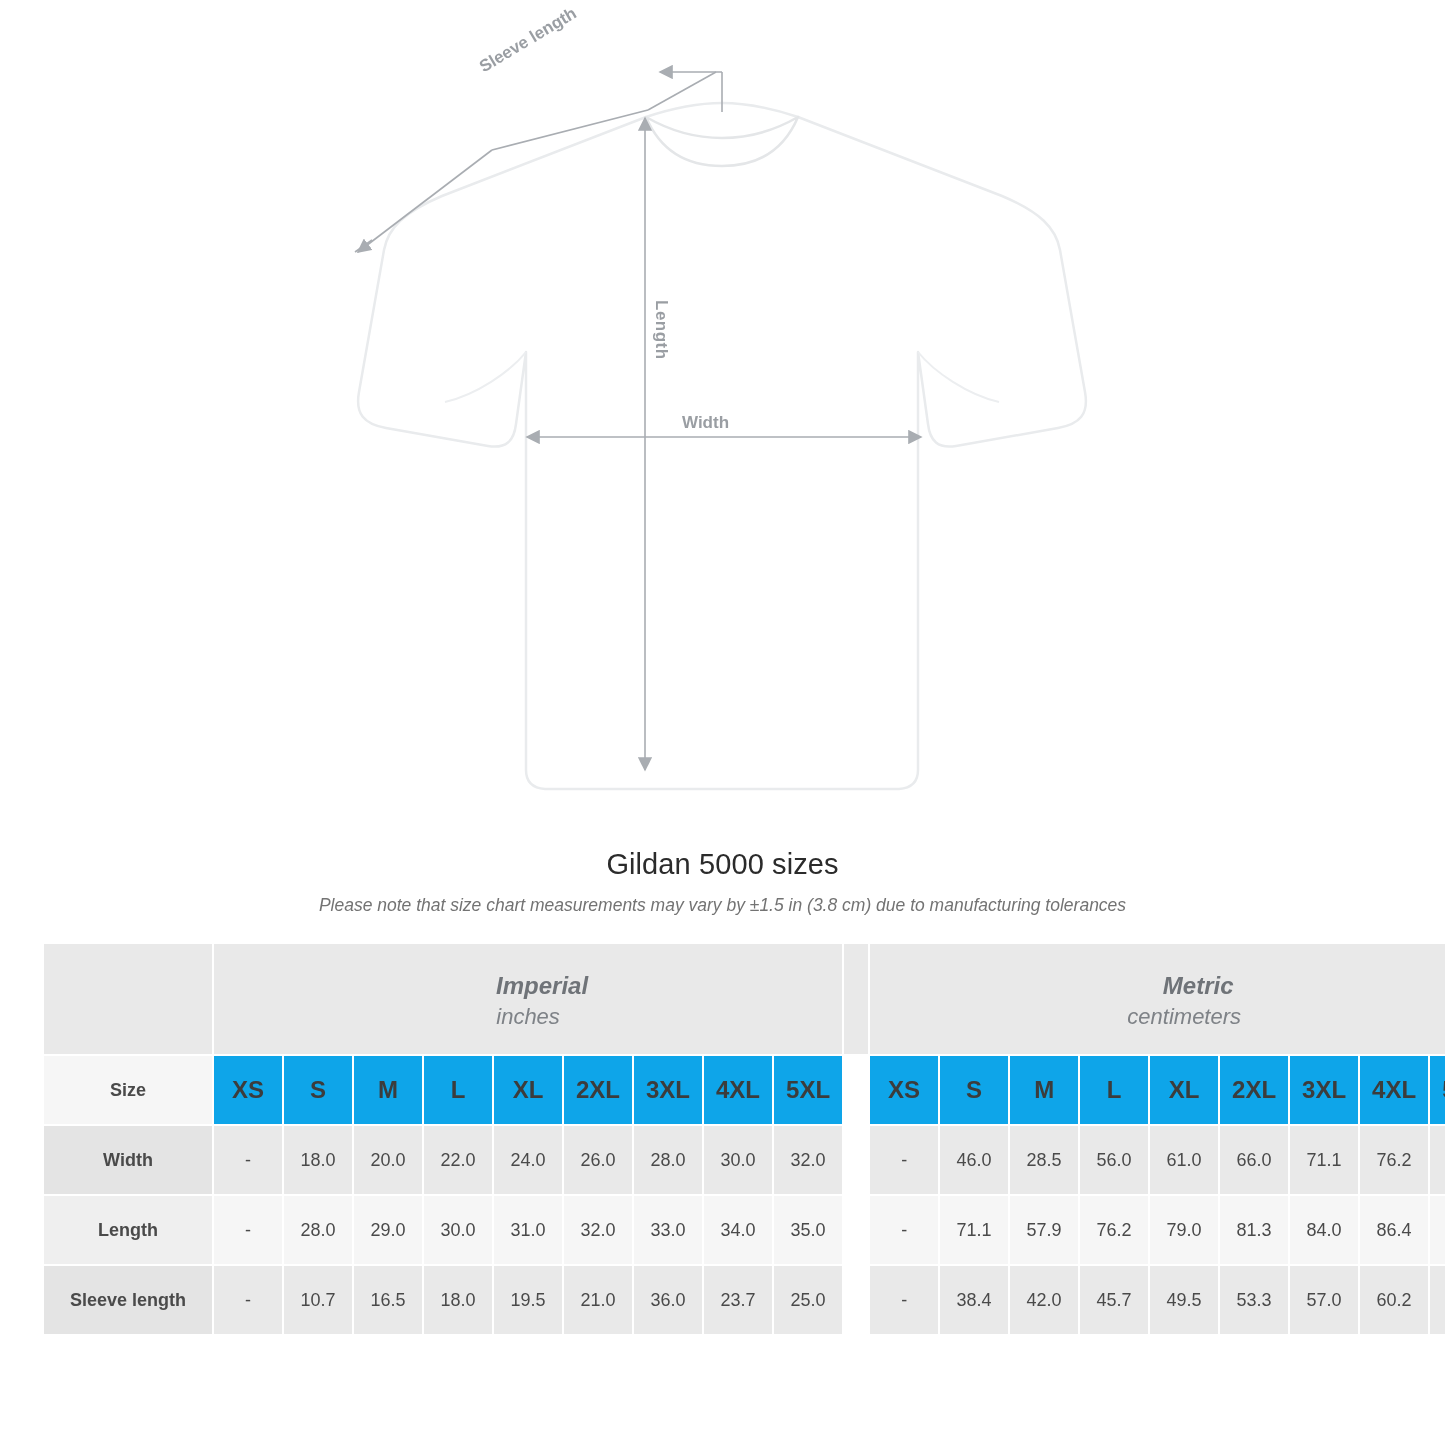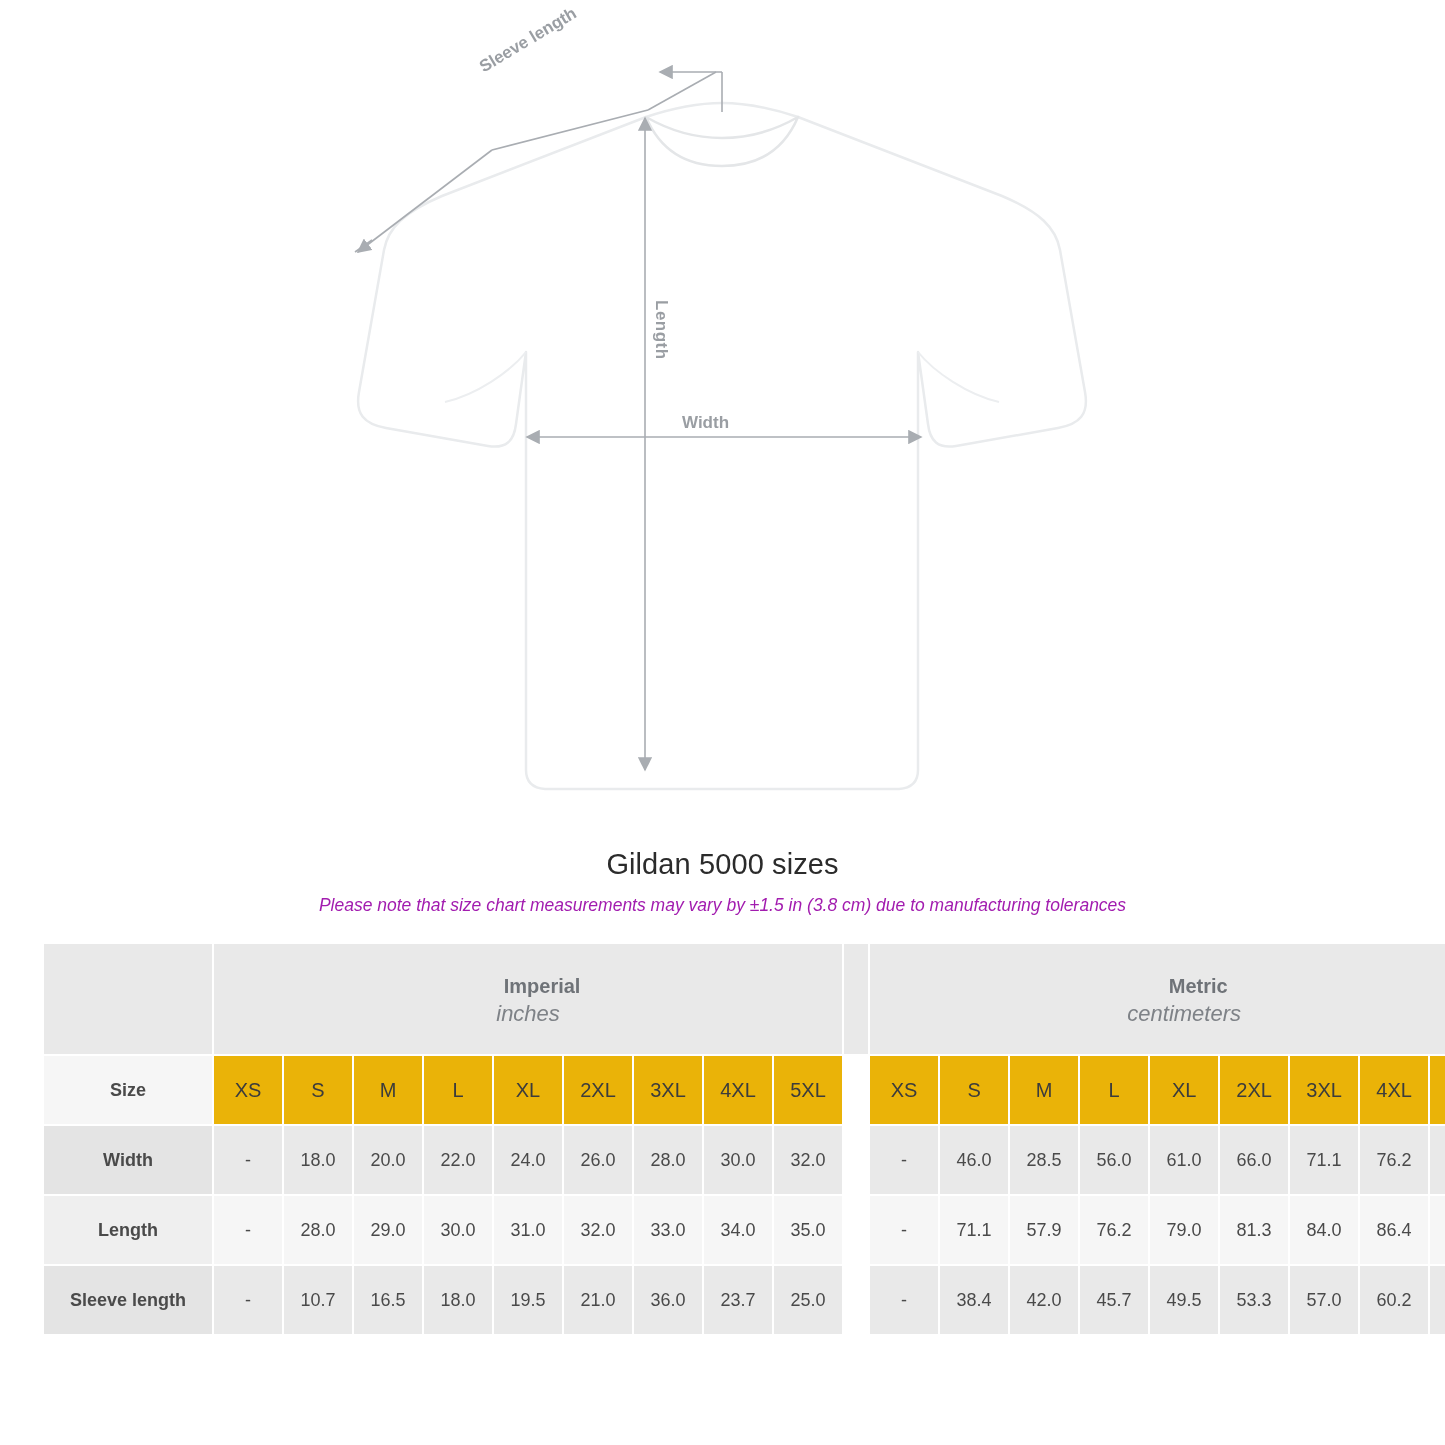--- a/index.html
+++ b/index.html
@@ -65,21 +65,21 @@
   .chart-title {
     font-size: 29px;
     font-weight: normal;
     color: #2b2b2b;
     letter-spacing: 0.1px;
   }
   .chart-note {
     margin-top: 14px;
     font-size: 17.5px;
     font-style: italic;
-    color: #a21caf;
+    color: #737373;
     text-align: center;
   }
 
   
   .table-wrap {
     margin-top: 26px;
     padding: 0 42px;
   }
   table.size-table {
     width: 100%;
@@ -94,22 +94,23 @@
     padding: 0;
     height: 68px;
     vertical-align: middle;
     border: 2px solid #ffffff;
   }
   .unit-head {
     background: #e9e9e9;
     height: 110px !important;
   }
   .unit-head .unit-name {
-    font-size: 20px;
+    font-size: 24px;
     font-weight: bold;
+    font-style: italic;
     color: #6f7378;
     line-height: 1.5;
     padding-left: 28px;
   }
   .unit-head .unit-sub {
     font-size: 22px;
     font-style: italic;
     color: #7e8287;
   }
   .spacer-col {
@@ -124,23 +125,23 @@
     width: 170px;
     margin-top: 48px;
   }
   tr.row-odd td.cell {
     background: #e9e9e9;
   }
   tr.row-even td.cell {
     background: #f6f6f6;
   }
   tr.head-row td.cell {
-    background: #eab308;
-    font-weight: normal;
-    font-size: 20px;
+    background: #0ea5e9;
+    font-weight: bold;
+    font-size: 24px;
     color: #3c3c3c;
   }
   tr.head-row td.row-header {
     background: #f6f6f6;
   }
   tr.row-odd td.row-header { background: #e4e4e4; }
   tr.row-even td.row-header { background: #efefef; }
 </style>
 </head>
 <body>

